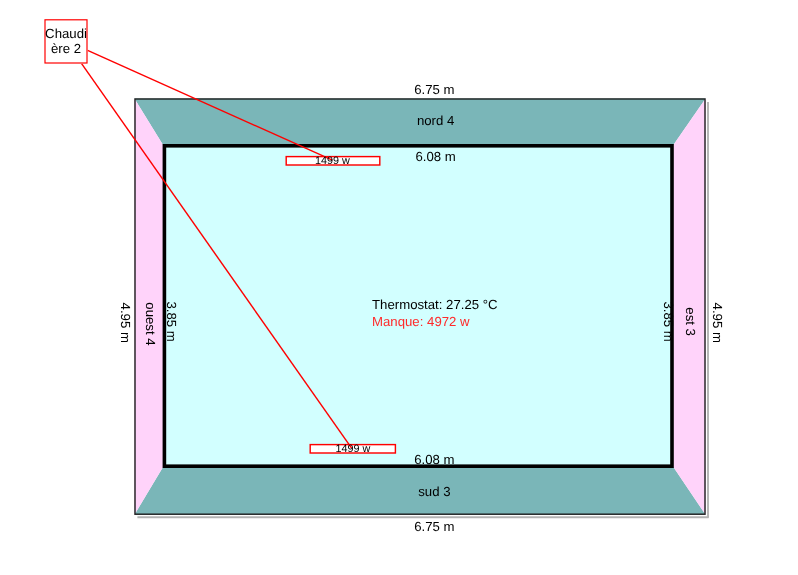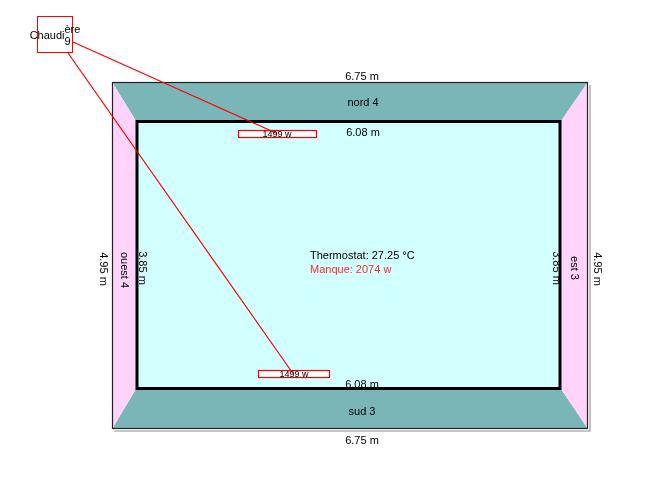--- a/index.html
+++ b/index.html
@@ -28,21 +28,21 @@
 
   .rad-lbl{
     position:absolute;font-size:9px;line-height:9px;color:#000;
     white-space:nowrap;transform:translate(-50%,-50%);
   }
 
   .boiler{
     position:absolute;left:37px;top:16px;width:36px;height:37px;
     box-sizing:border-box;background:#ffffff;
     border:1px solid var(--line-red,#ff0000);
-    display:flex;flex-direction:row;align-items:center;justify-content:center;
+    display:flex;flex-direction:column;align-items:center;justify-content:center;
     font-size:11px;line-height:12px;color:#000;text-align:left;
   }
 </style>
 </head>
 <body>
 
 <div id="stage">
 
   <svg id="plan-svg" width="665" height="479" viewBox="0 0 665 479">
 
@@ -75,23 +75,23 @@
 
   <div class="lbl rot" style="left:103px;top:269px">4.95 m</div>
   <div class="lbl rot" style="left:124px;top:270px">ouest 4</div>
   <div class="lbl rot" style="left:142px;top:268px">3.85 m</div>
 
   <div class="lbl rot" style="left:556px;top:268px">3.85 m</div>
   <div class="lbl rot" style="left:574px;top:268px">est 3</div>
   <div class="lbl rot" style="left:597px;top:269px">4.95 m</div>
 
   <div class="lbl ls" style="left:310px;top:255px">Thermostat: 27.25 °C</div>
-  <div class="lbl ls red" style="left:310px;top:269px">Manque: 2074 w</div>
+  <div class="lbl ls red" style="left:310px;top:269px">Manque: 4972 w</div>
 
   <div class="rad-lbl" style="left:277px;top:134px">1499 w</div>
   <div class="rad-lbl" style="left:294px;top:374px">1499 w</div>
 
   <div class="boiler">
     <div>Chaudi</div>
-    <div>ère 9</div>
+    <div>ère 2</div>
   </div>
 
 </div>
 
 </body></html>

